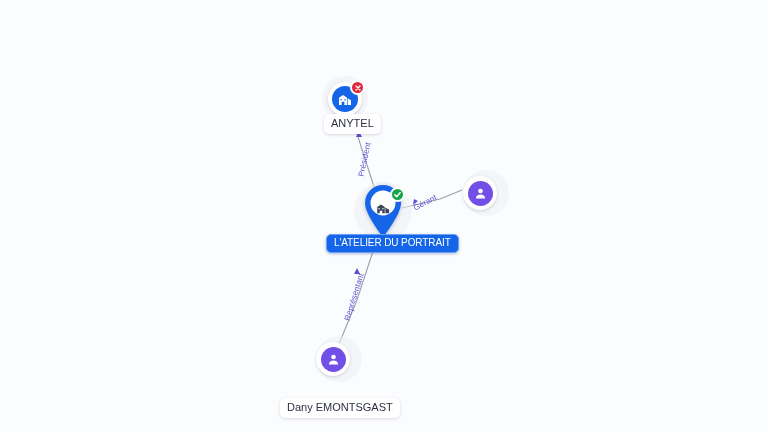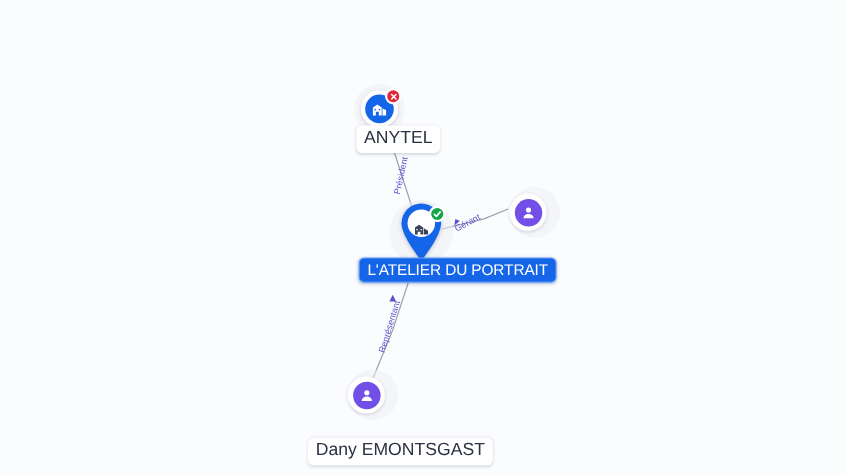--- a/index.html
+++ b/index.html
@@ -121,36 +121,36 @@
     background: #7250e8;
     display: flex; align-items: center; justify-content: center;
   }
   #node-jean  { left: 460px; top: 170px; width: 40px; }
   #node-dany  { left: 313px; top: 336px; width: 40px; }
 
   
   .label {
     position: absolute;
     white-space: nowrap;
-    font-size: 16px;
+    font-size: 11px;
     line-height: 1;
     padding: 4px 7px 5px 7px;
     border-radius: 5px;
     z-index: 5;
   }
   .label.plain {
     background: #ffffff;
     color: #2c3142;
     box-shadow: 0 1px 3px rgba(40,50,80,.17);
   }
   .label.highlight {
     background: #1565e8;
     color: #ffffff;
     border: 1.5px solid #69a0f5;
-    font-size: 14px;
+    font-size: 10px;
     letter-spacing: -0.1px;
     padding: 3px 7px 4px 7px;
     box-shadow: 0 1px 3px rgba(20,60,140,.33);
   }
   #label-anytel { left: 324px; top: 114px; }
   #label-atelier { left: 326px; top: 234px; }
   #label-jean   { left: 428px; top: 204px; }
   #label-dany   { left: 280px; top: 370px; margin-top: 28px; }
 
   

